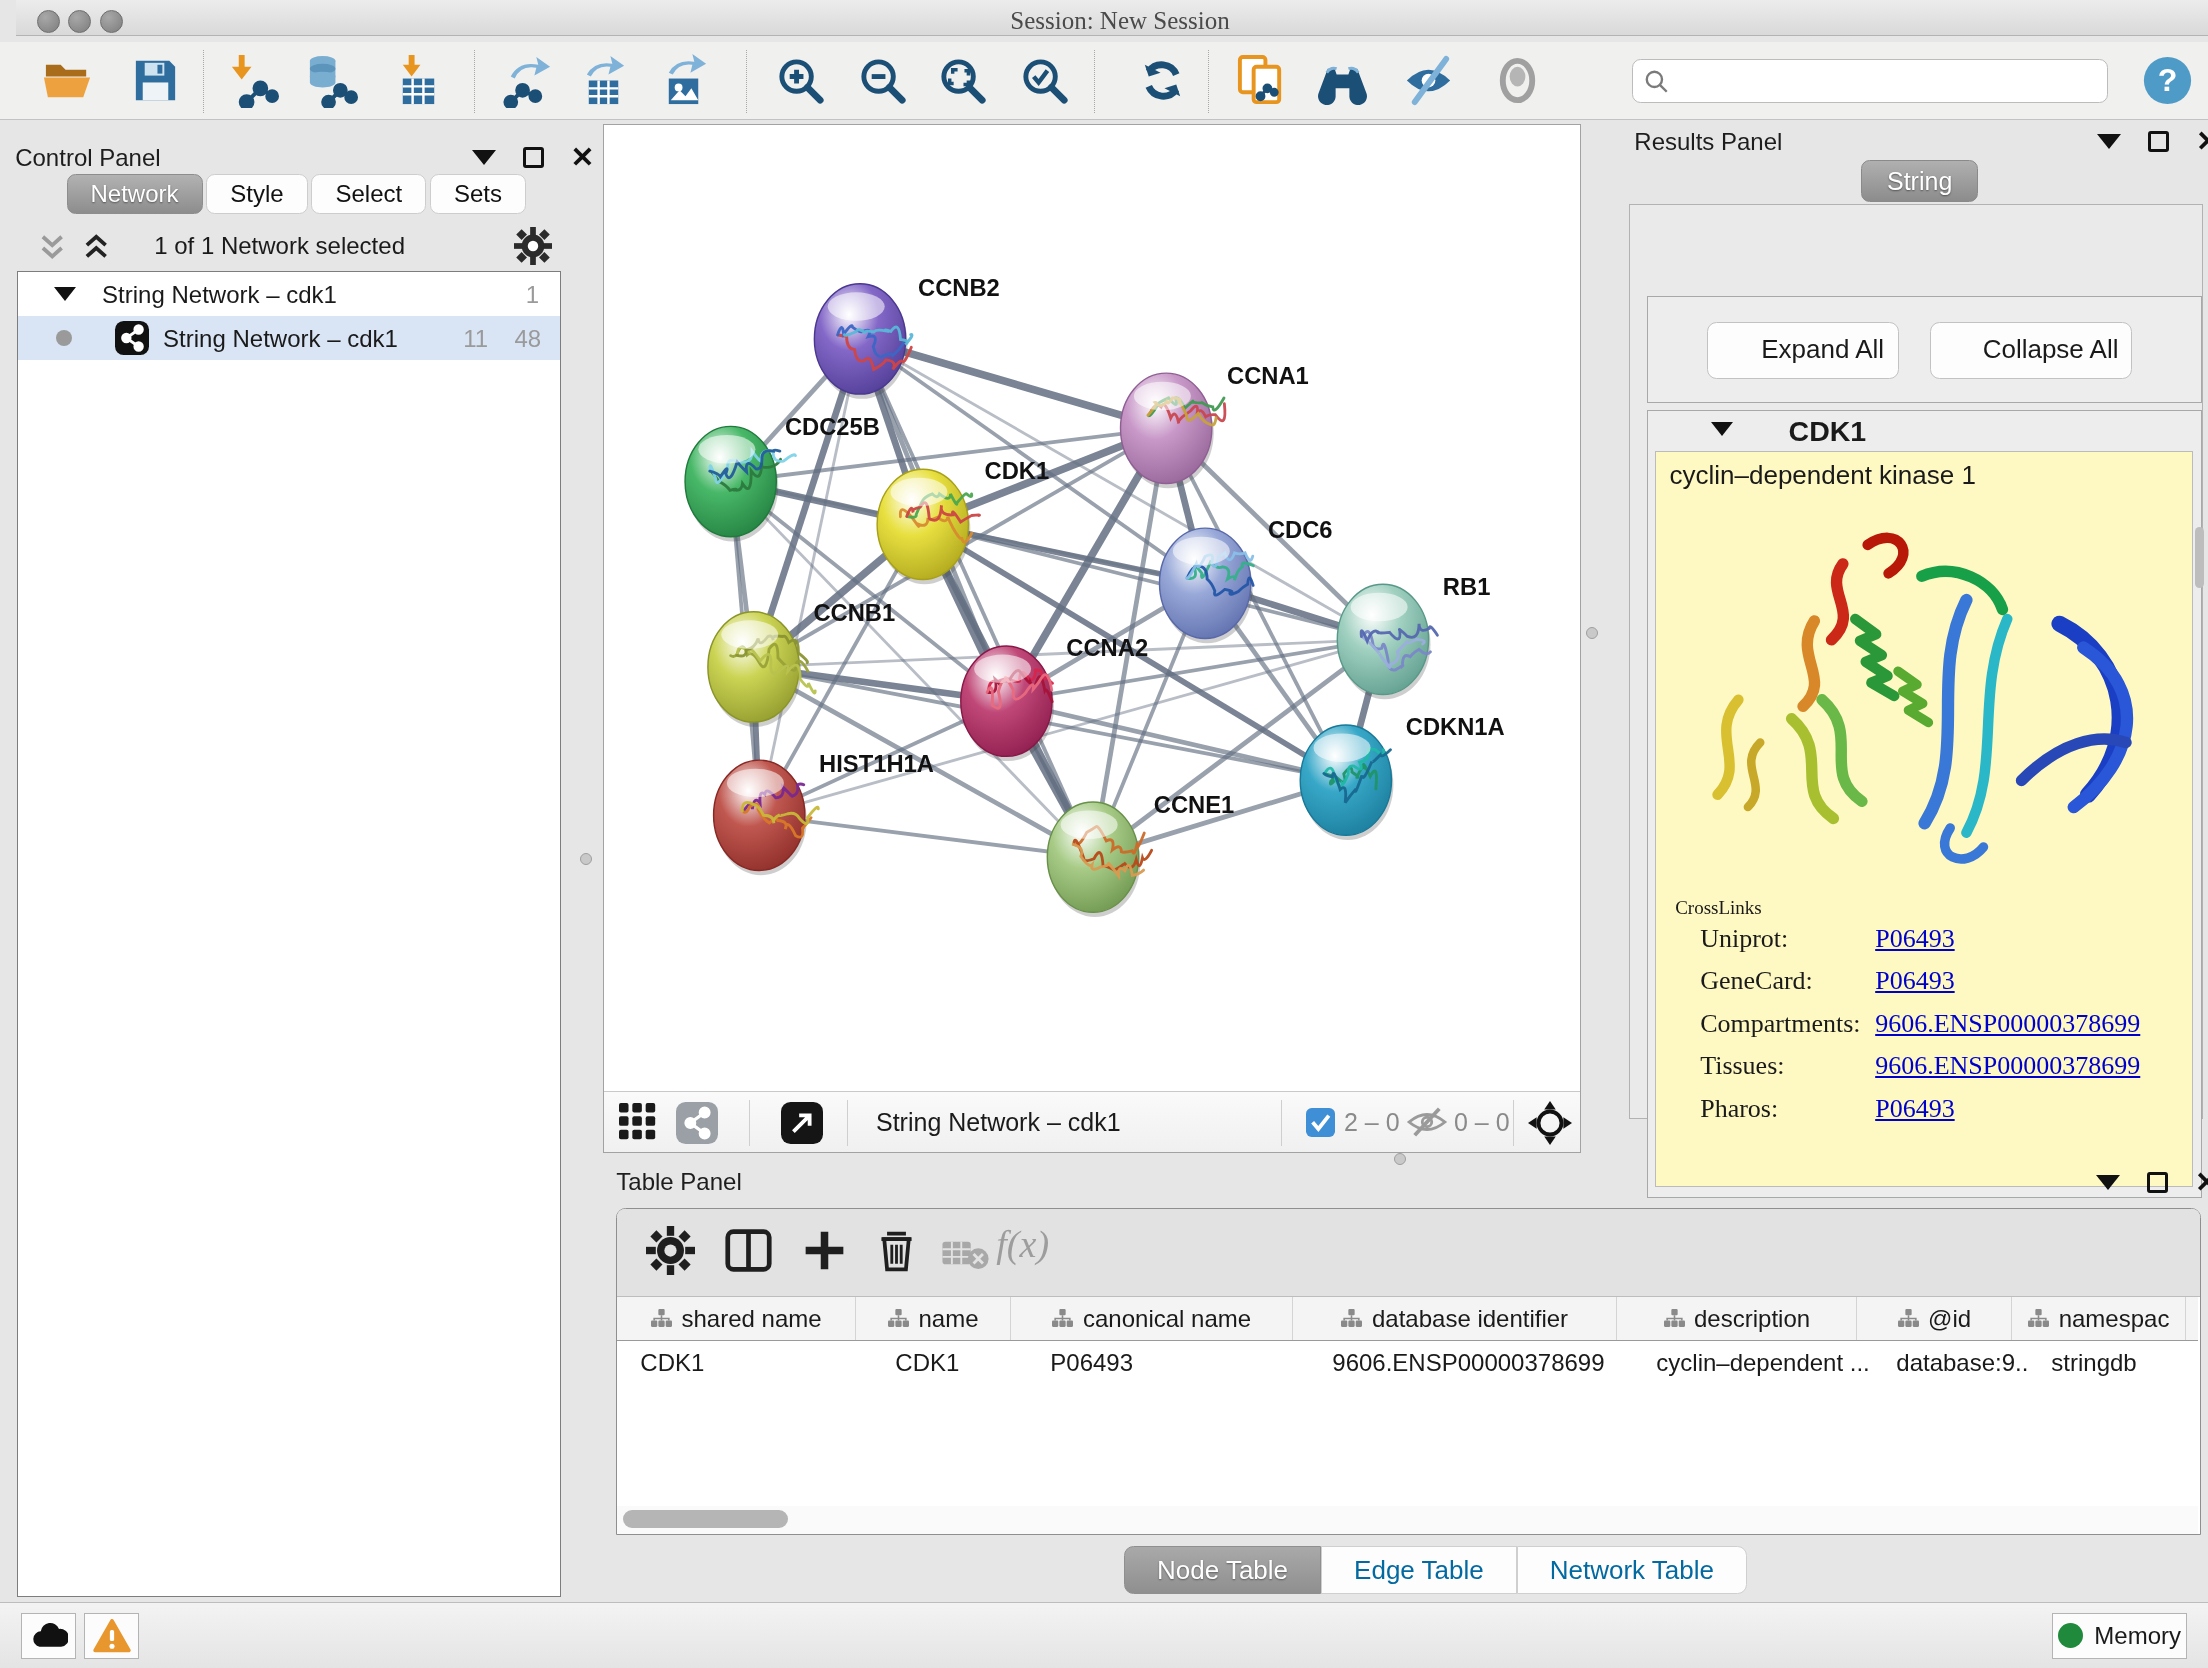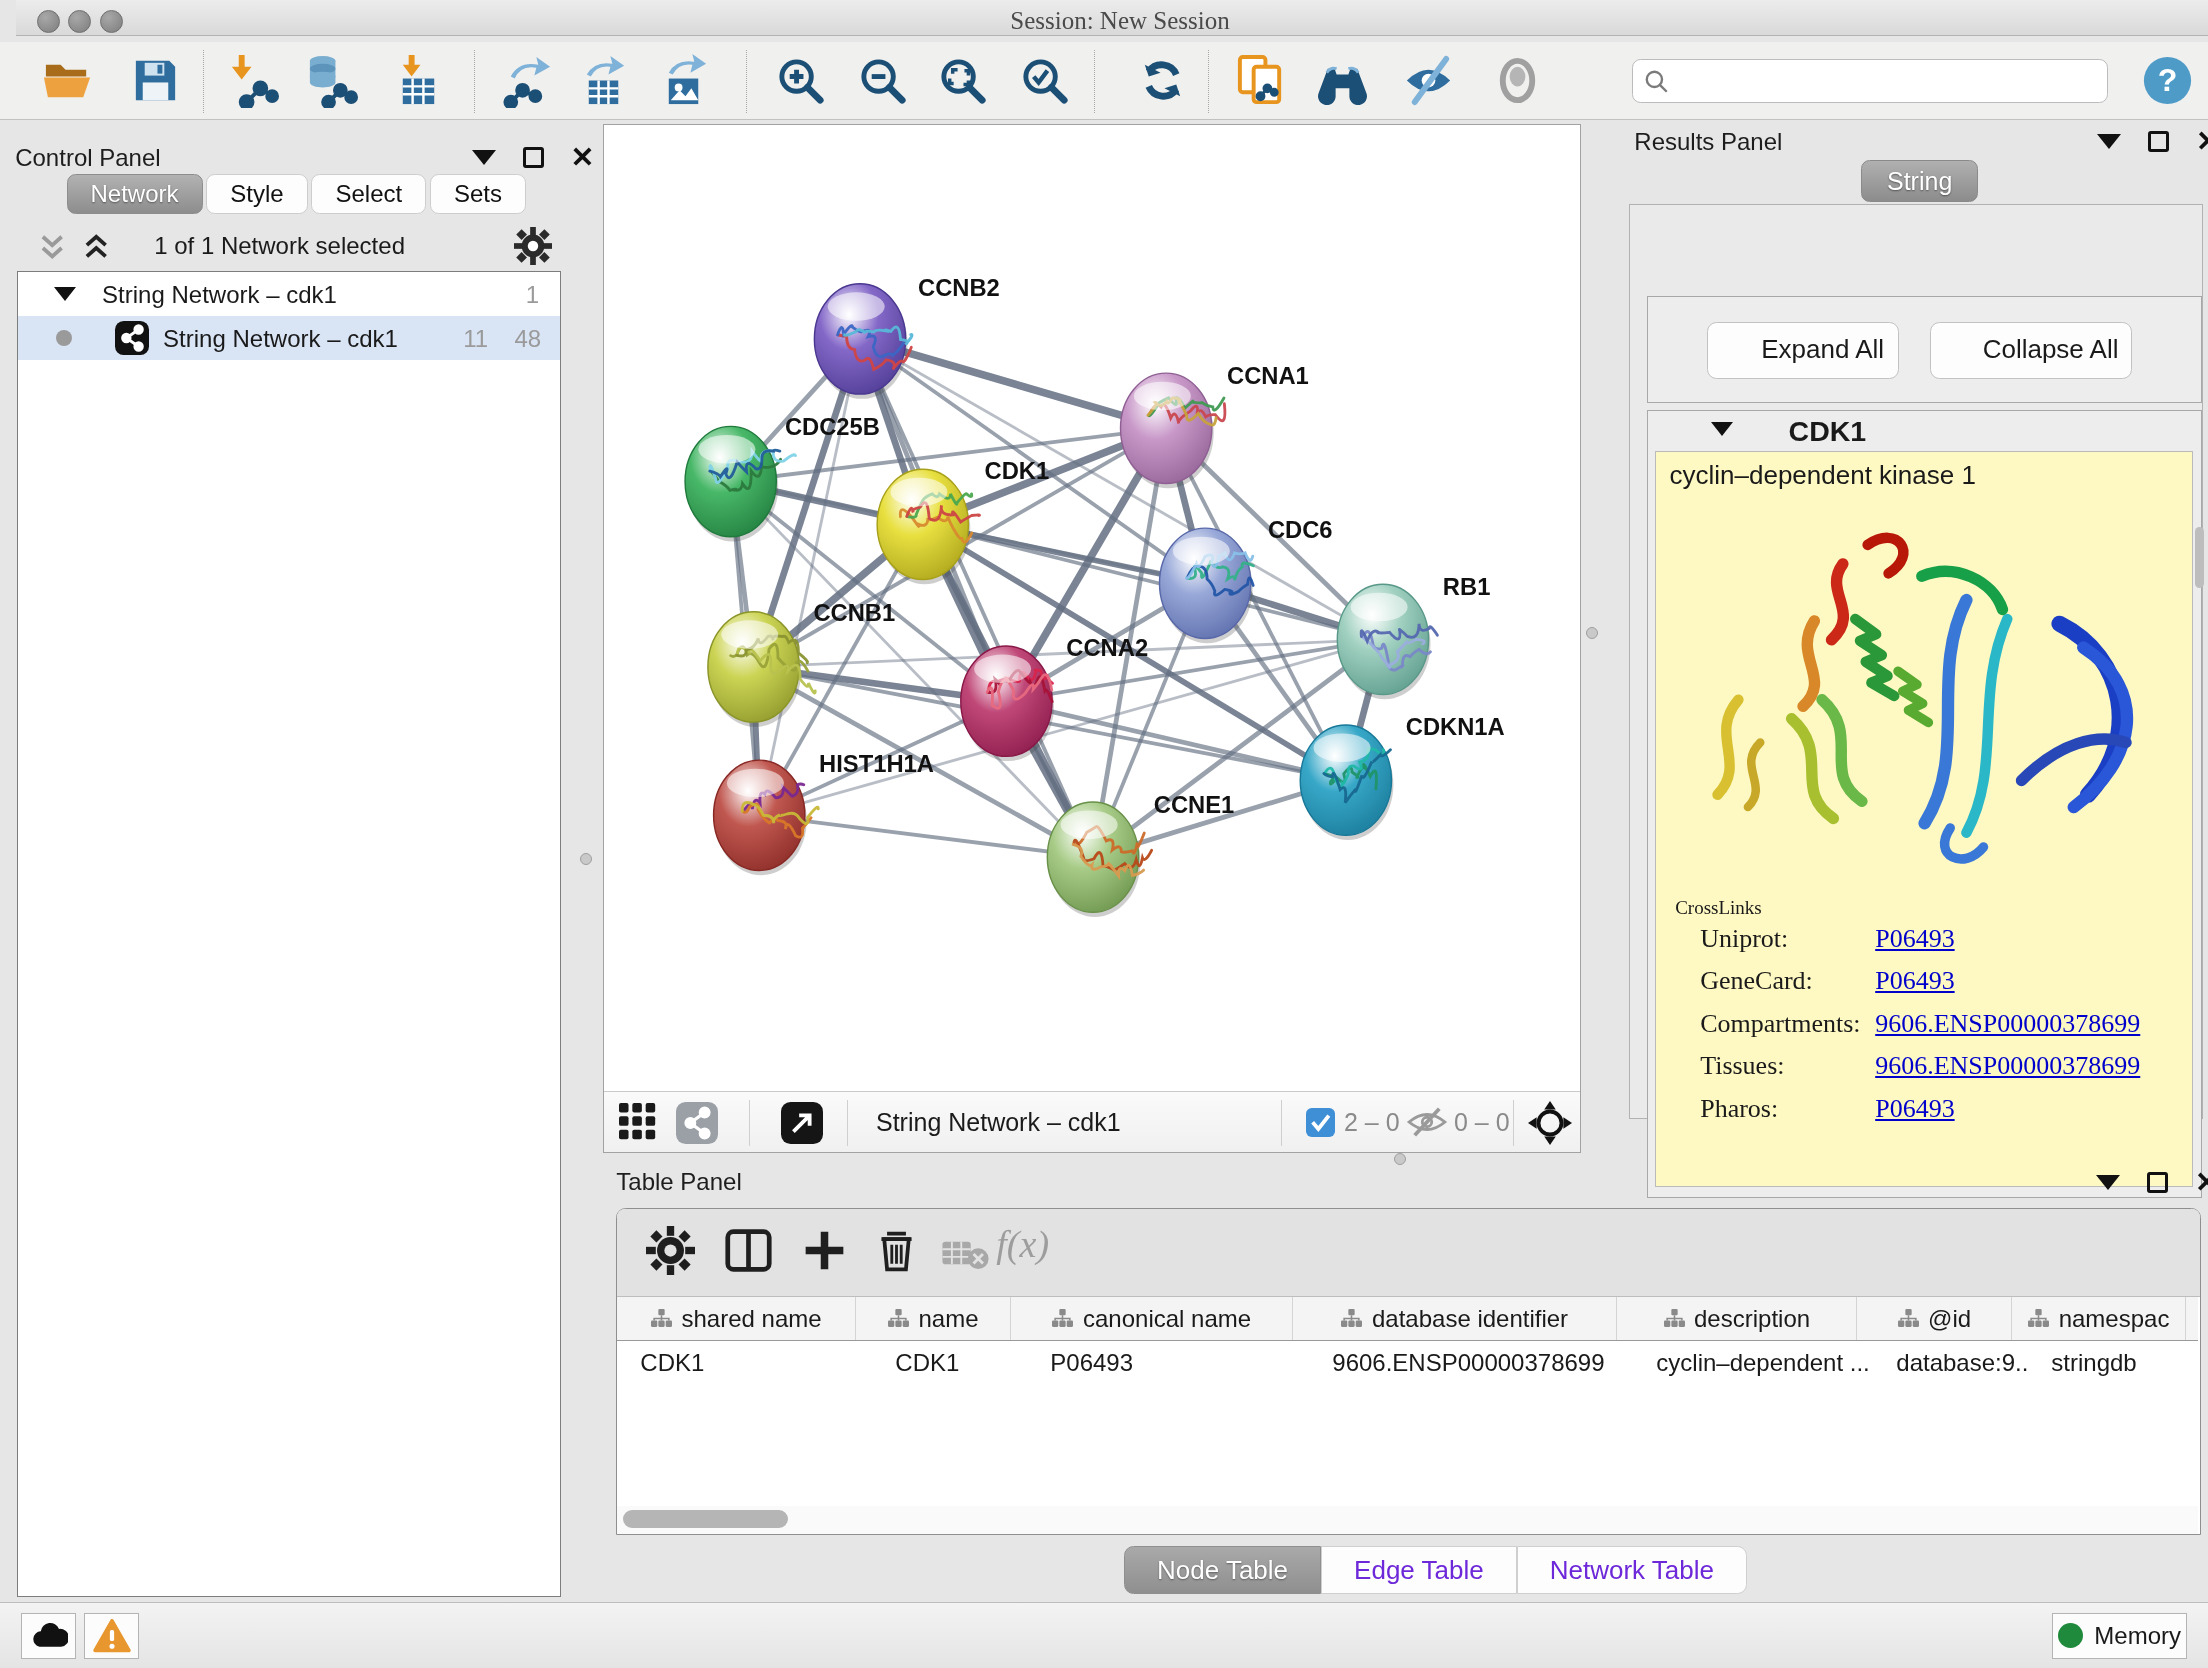--- a/index.html
+++ b/index.html
@@ -113,21 +113,21 @@
     background:#f4f4f4; border-bottom:1.9px solid #9a9a9a; display:flex; }
   .th-cell { height:100%; display:flex; align-items:center; justify-content:center; gap:9.5px;
     font-size:24px; border-right:1px solid #d4d4d4; overflow:hidden; white-space:nowrap; flex:none; }
   #table-rows { position:absolute; left:0; top:133px; width:1581px; }
   .td-row { display:flex; height:42px; }
   .td-cell { font-size:24px; padding-left:23px; display:flex; align-items:center;
     overflow:hidden; white-space:nowrap; flex:none; }
   #tp-hscroll { position:absolute; left:0; bottom:0; width:1581px; height:28.5px; background:#fafafa; }
   #tp-hthumb { position:absolute; left:5.7px; top:4.8px; width:165px; height:18px; background:#b5b5b5; border-radius:9.5px; }
   #bottom-tabs { position:absolute; left:521px; top:382px; display:flex; }
-  .btab { padding:7.6px 32px; font-size:26px; background:#fdfdfd; border:1px solid #cfcfcf; color:#6d28d9; }
+  .btab { padding:7.6px 32px; font-size:26px; background:#fdfdfd; border:1px solid #cfcfcf; color:#0369a1; }
   .btab:first-child { border-radius:9.5px 0 0 9.5px; }
   .btab:last-child { border-radius:0 9.5px 9.5px 0; }
   .btab.selected { background:linear-gradient(#a9a9a9,#8f8f8f); color:#fff;
     text-shadow:0 1px 1.9px rgba(0,0,0,.4); border-color:#8f8f8f; }
 
   
   #statusbar { position:absolute; left:0; top:1602px; width:2208px; height:67px;
     background:linear-gradient(#f3f3f3,#e4e4e4); border-top:1px solid #bdbdbd; }
   .sb-btn { position:absolute; top:9.5px; height:46px; background:#fcfcfc; border:1.9px solid #b4b4b4;
     display:flex; align-items:center; justify-content:center; }

